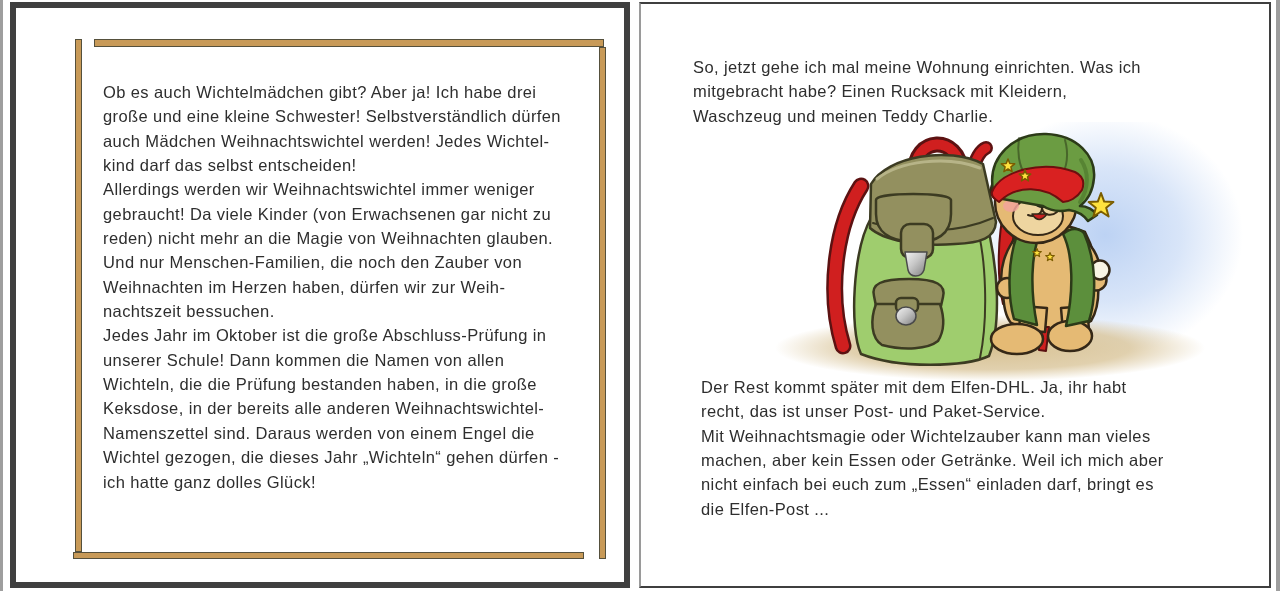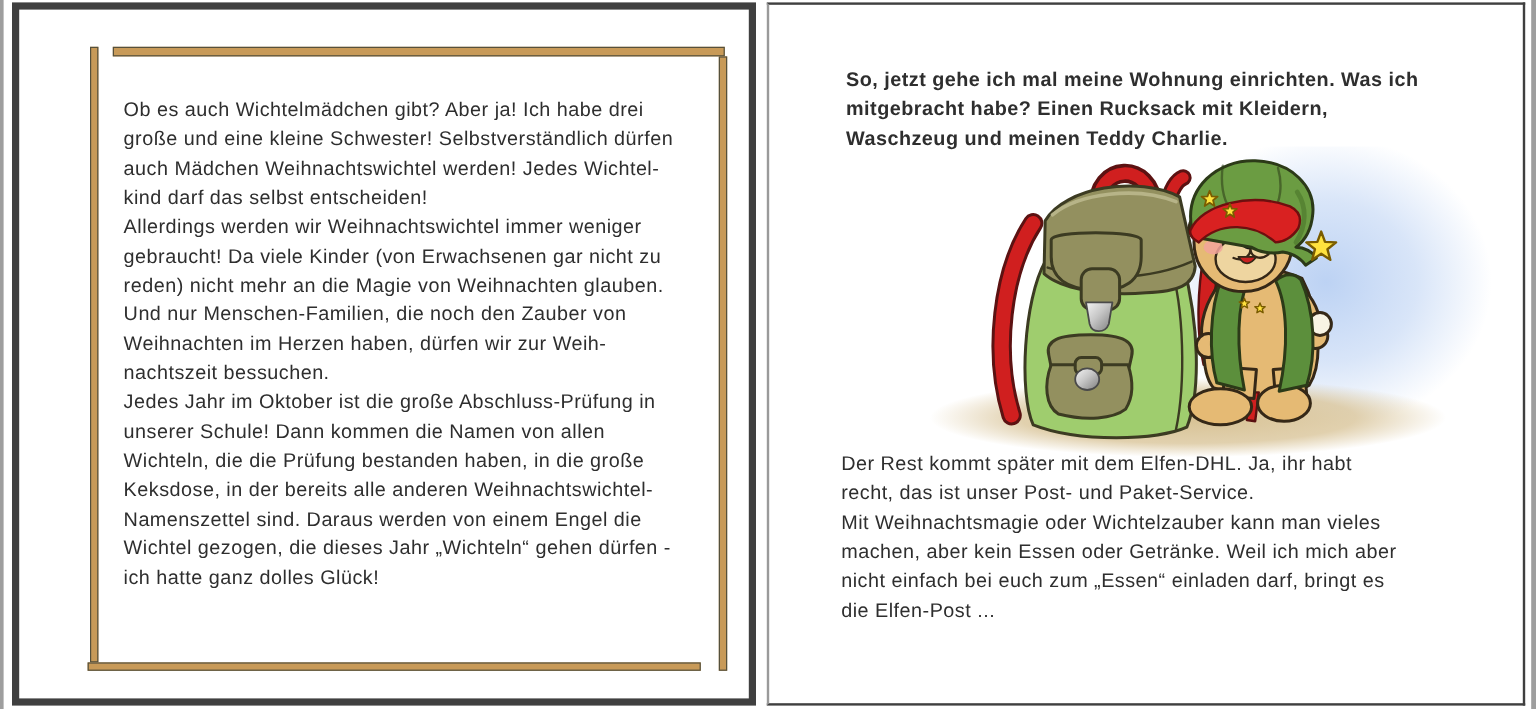--- a/index.html
+++ b/index.html
@@ -25,21 +25,21 @@
   .bar-top    { left:78px;  top:31px;  width:510px; height:8px; }
   .bar-right  { left:583px; top:39px;  width:7px;   height:512px; }
   .bar-bottom { left:57px;  top:544px; width:511px; height:7px; }
 
   .page-text {
     position:absolute; white-space:pre;
     font-size:16.5px; line-height:24.35px; letter-spacing:0.4px;
     color:var(--text-color,#2e2e2e);
   }
   .left-text { left:87px; top:72px; }
-  .rt-top    { left:64px; top:51px;font-weight:bold; }
+  .rt-top    { left:52px; top:51px; }
   .rt-bottom { left:60px; top:371px; }
 
   .illustration { position:absolute; left:108px; top:118px; width:500px; height:262px; pointer-events:none; }
 </style>
 </head>
 <body>
 
 <div class="edge edge-left"></div>
 <div class="edge edge-right"></div>
 

